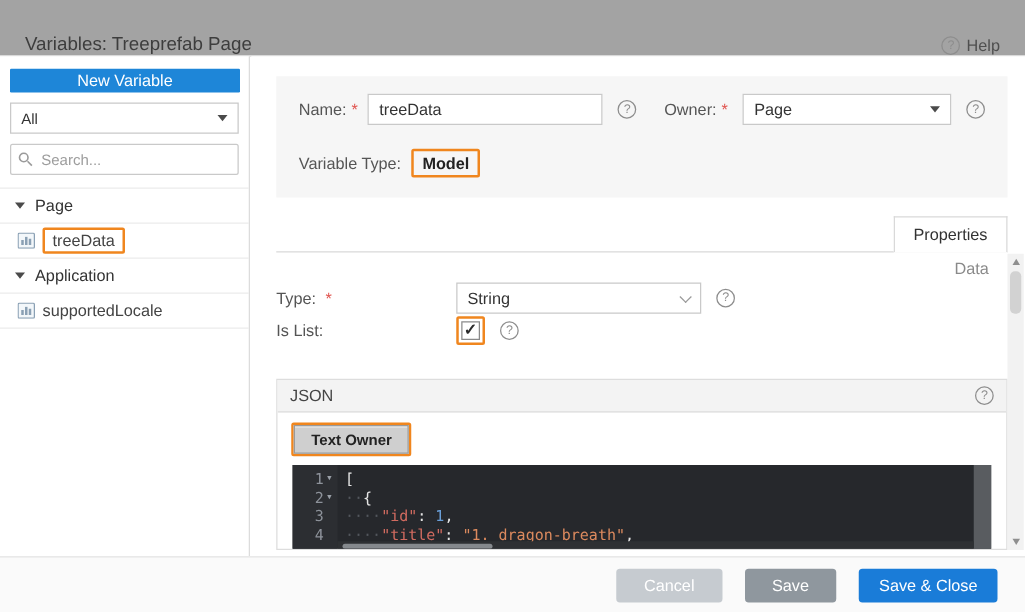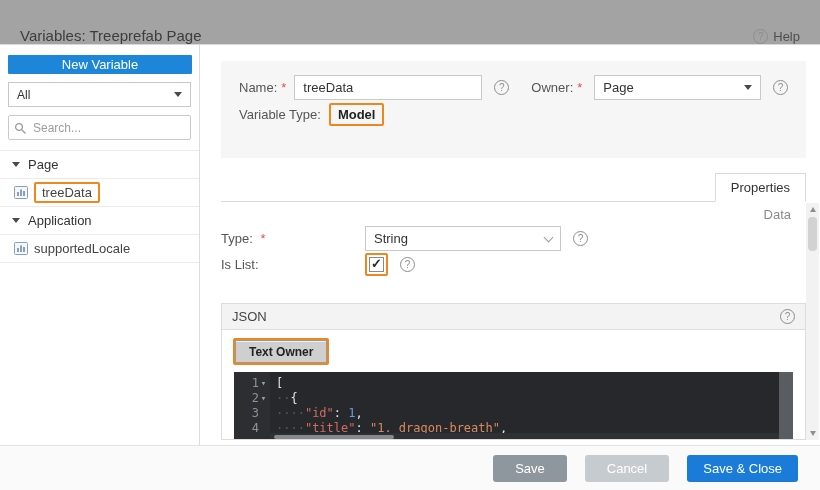--- a/index.html
+++ b/index.html
@@ -39,21 +39,21 @@
   .var-icon { margin-right:6px; display:inline-flex; }
   .hl-orange { border:2px solid #f0861e; border-radius:2px; display:inline-flex; align-items:center; }
   .tree-item .hl-orange { padding:1px 6px; }
 
   
   .main { position:absolute; left:201px; top:45px; right:0; bottom:45px; background:#fff; }
 
   .form-panel { position:absolute; left:20px; top:16px; right:14px; height:97px; background:#f6f6f6;
                 padding:13px 18px; }
   .form-row { display:flex; align-items:center; height:27px; }
-  .form-row.row2 { }
+  .form-row.row2 { margin-top:16px; }
   .lbl { color:#555; font-size:13px; white-space:nowrap; }
   .req { color:#e0524d; font-size:13px; margin:0 8px 0 4px; }
   .txt-input { width:188px; height:25px; border:1px solid #c9c9c9; padding:0 8px; font-size:13px;
                color:#333; font-family:inherit; margin-right:12px; background:#fff; }
   .selectbox { display:flex; align-items:center; justify-content:space-between; height:25px;
                border:1px solid #c9c9c9; background:#fff; padding:0 8px; font-size:13px; color:#333; cursor:pointer; }
   .owner-select { width:192px; margin:0 12px 0 4px; }
   .gap-r { margin-right:22px; }
   .model-box { padding:2px 7px; margin-left:8px; }
   .model-box b { font-size:13px; color:#222; }
@@ -284,18 +284,18 @@
         </div>
       <div class="sb-thumb"></div>
       <div class="sb-arrow down">
           <span class="tri-dn-sm"></span>
         </div>
     </div>
 
   </div>
 
   <div class="footer">
+    <button class="btn btn-cancel">Cancel</button>
     <button class="btn btn-save">Save</button>
-    <button class="btn btn-cancel">Cancel</button>
     <button class="btn btn-primary">Save &amp; Close</button>
   </div>
 
 </div>
 
 </body></html>

